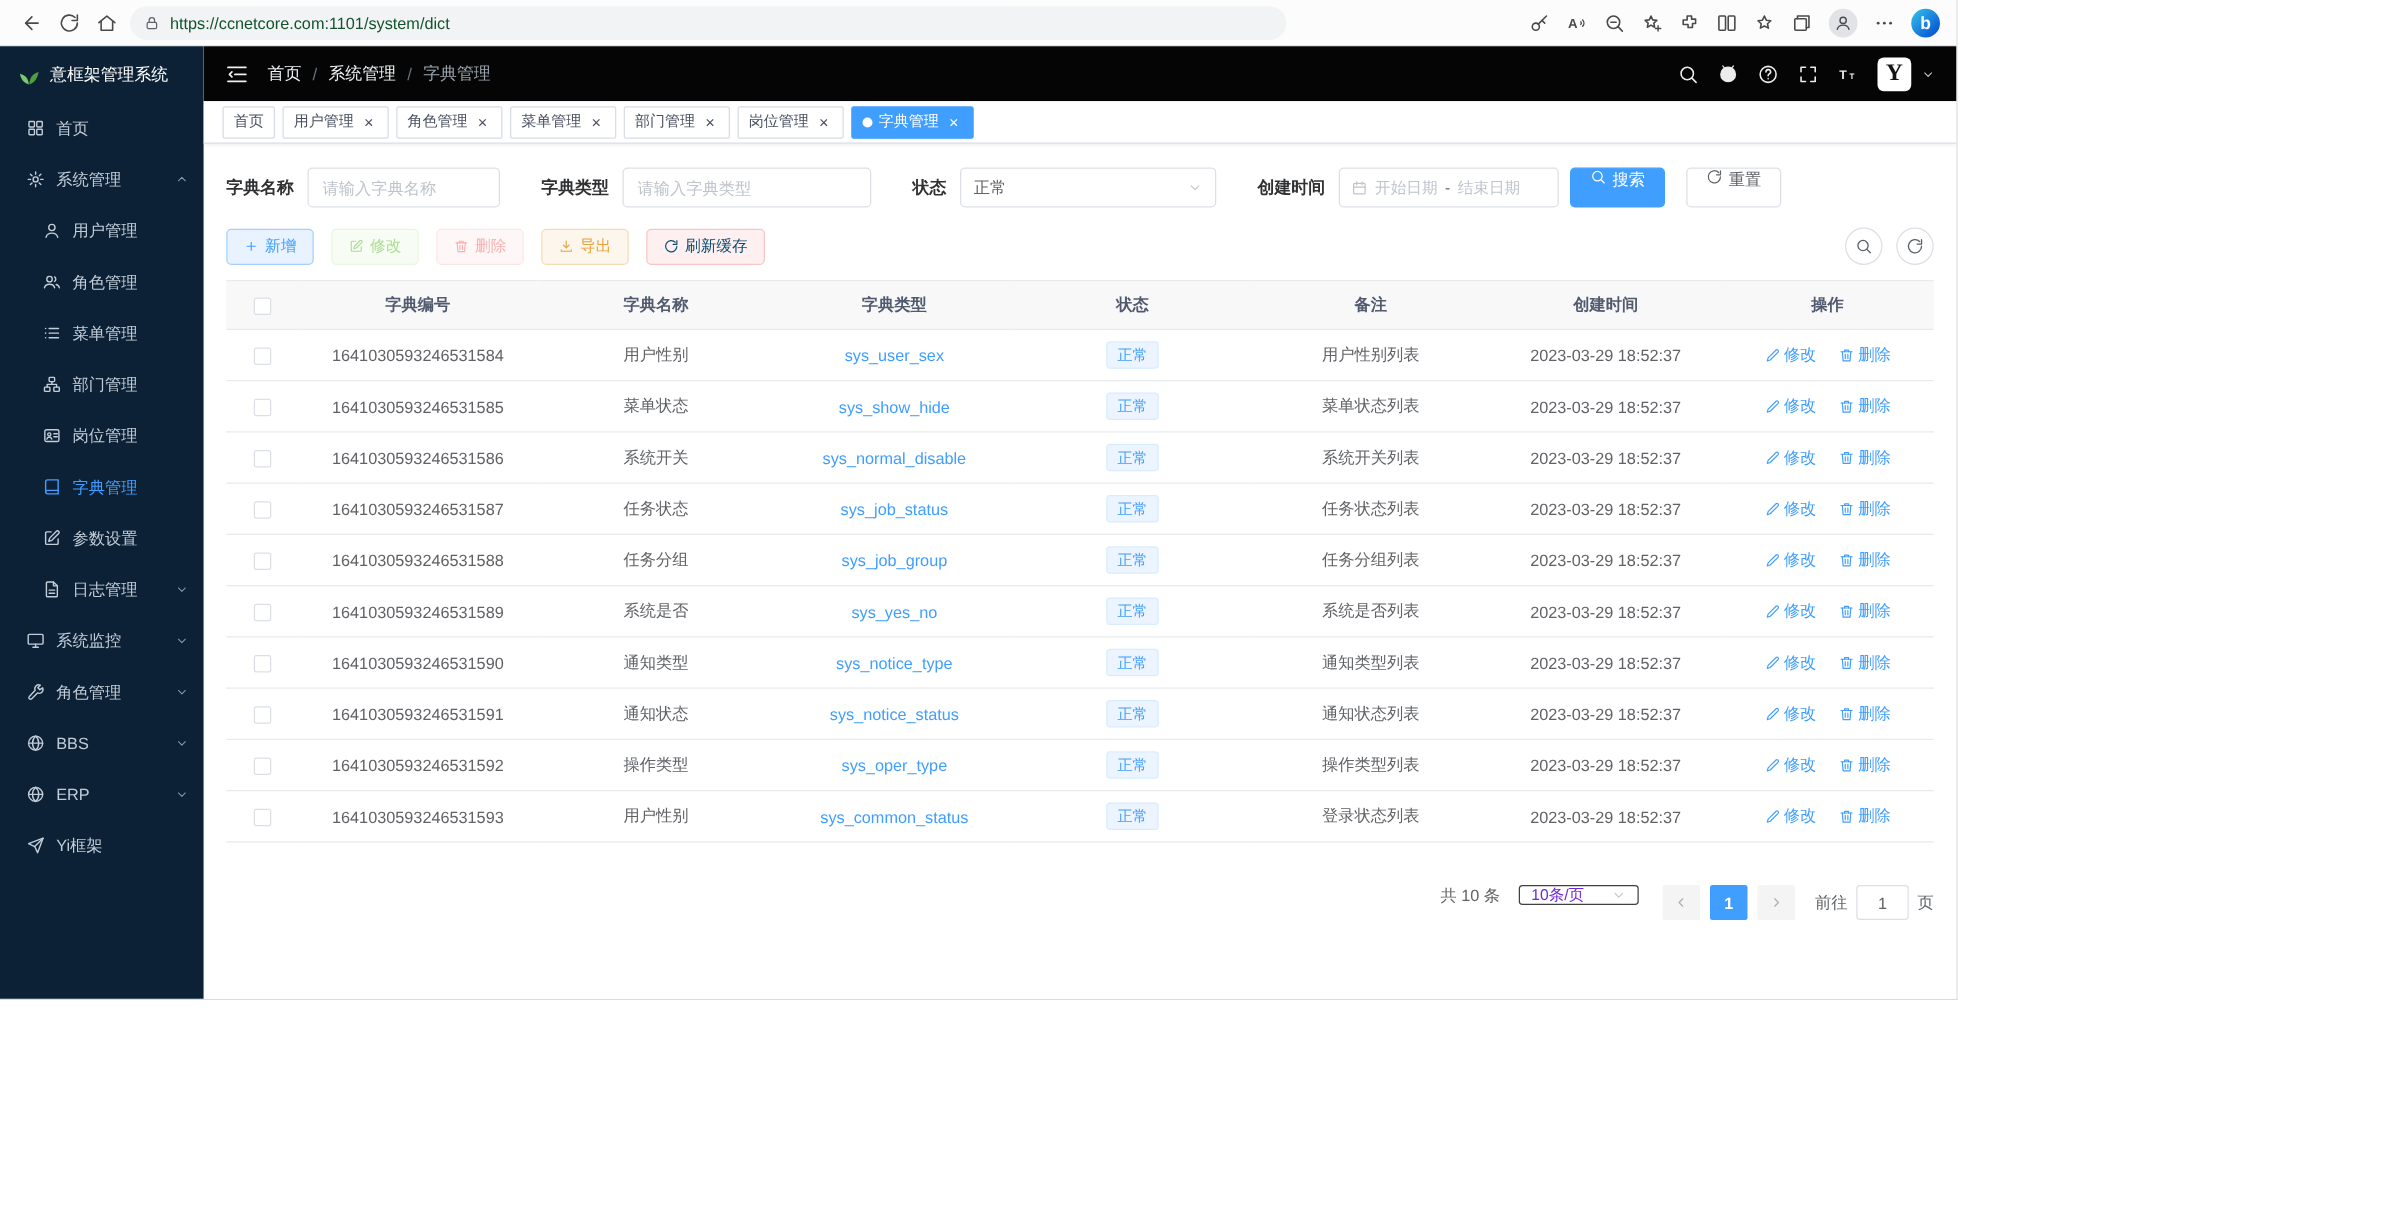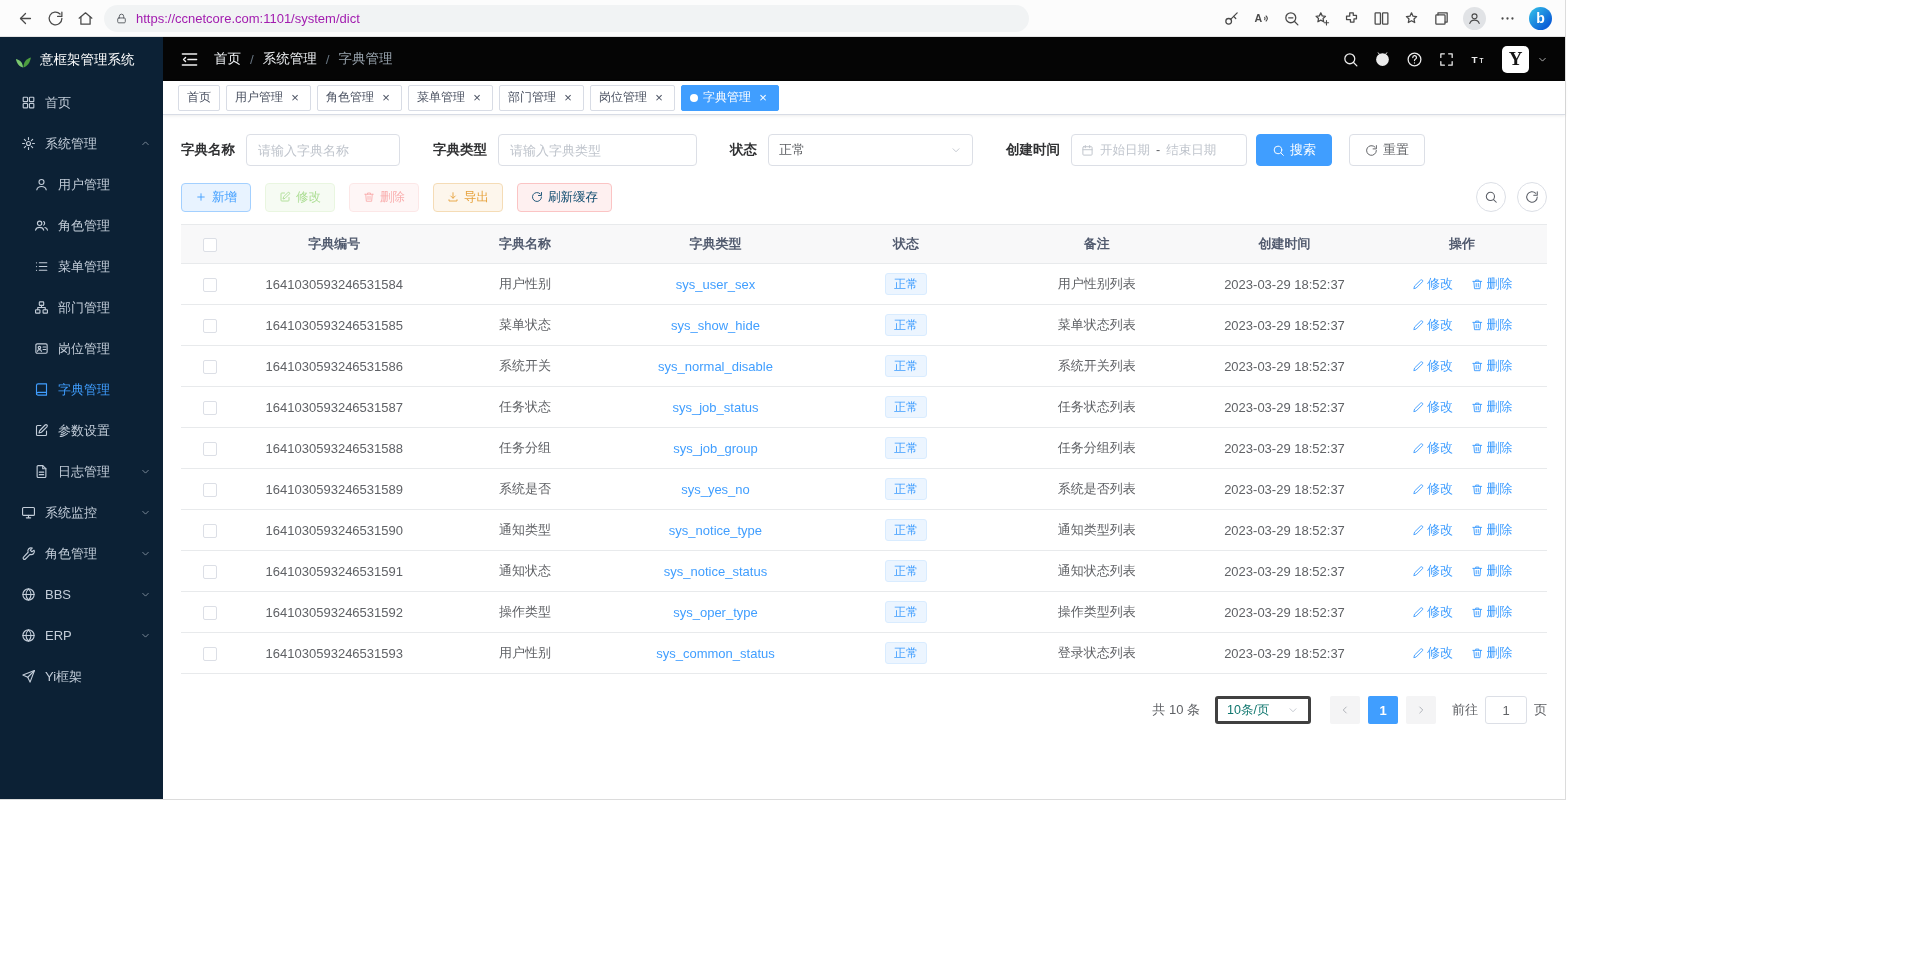--- a/index.html
+++ b/index.html
@@ -9,21 +9,21 @@
   .ic svg{width:100%;height:100%;display:block}
 
   .window{position:absolute;top:0;left:0;width:1566px;height:800px;background:#fff;border-right:1px solid #dcdcdc;border-bottom:1px solid #dcdcdc;display:flex;flex-direction:column}
 
   
   .browser-bar{height:37px;background:#fcfcfc;border-bottom:1px solid #e4e4e4;display:flex;align-items:center;padding:0 10px;flex-shrink:0}
   .nav-btn{width:30px;height:30px;border-radius:5px;display:flex;align-items:center;justify-content:center;color:#4a4a4a;cursor:pointer}
   .nav-btn .ic{width:17px;height:17px}
   .address-bar{flex:1;max-width:925px;height:27px;margin:0 8px 0 4px;background:#f1f3f4;border-radius:14px;display:flex;align-items:center;padding:0 11px;gap:8px;cursor:text}
   .addr-lock{width:13px;height:13px;color:#5f6368}
-  .addr-url{font-size:13px;color:#a21caf;white-space:nowrap}
+  .addr-url{font-size:13px;color:#14532d;white-space:nowrap}
   .browser-right{display:flex;align-items:center;gap:13px;margin-left:auto;padding-right:3px}
   .browser-right .ic{width:17px;height:17px;color:#4a4a4a;cursor:pointer}
   .b-avatar{width:23px;height:23px;border-radius:50%;background:#e1e3e6;color:#7a7f85;display:flex;align-items:center;justify-content:center;cursor:pointer}
   .b-avatar .ic{width:15px;height:15px}
   .bing{width:23px;height:23px;border-radius:50%;background:linear-gradient(135deg,#35c5ea 0%,#0b5fd7 80%);color:#fff;font-weight:bold;display:flex;align-items:center;justify-content:center;font-size:14px;cursor:pointer}
 
   .app{flex:1;display:flex;min-height:0}
 
   
   .sidebar{width:163px;background:#0c2135;flex-shrink:0;display:flex;flex-direction:column;overflow:hidden}
@@ -65,21 +65,21 @@
   .f-label{font-weight:bold;color:#303133;margin-right:11px;white-space:nowrap}
   .input{height:32px;border:1px solid #dcdfe6;border-radius:4px;background:#fff;padding:0 11px;font-size:13px;color:#606266;outline:none;font-family:inherit}
   .input::placeholder{color:#bfc4cc}
   .w154{width:154px}.w199{width:199px}
   .select{width:205px;height:32px;border:1px solid #dcdfe6;border-radius:4px;background:#fff;display:flex;align-items:center;padding:0 10px;font-size:13px;color:#606266;cursor:pointer}
   .ic.caret{margin-left:auto;width:12px;height:12px;color:#c0c4cc}
   .date-range{width:176px;height:32px;border:1px solid #dcdfe6;border-radius:4px;background:#fff;display:flex;align-items:center;gap:6px;padding:0 9px;font-size:12.5px;cursor:pointer}
   .date-range .ic{width:13px;height:13px;color:#c0c4cc}
   .date-ph{color:#bfc4cc;white-space:nowrap}
   .date-sep{color:#606266}
-  .btn{height:32px;border-radius:4px;border:1px solid #dcdfe6;background:#fff;display:inline-flex;align-items:center;gap:5px;padding:0 15px;font-size:13px;color:#606266;cursor:pointer;font-family:Liberation Mono, monospace}
+  .btn{height:32px;border-radius:4px;border:1px solid #dcdfe6;background:#fff;display:inline-flex;align-items:flex-start;gap:5px;padding:0 15px;font-size:13px;color:#606266;cursor:pointer;font-family:Liberation Mono, monospace}
   .btn .ic{width:13px;height:13px}
   .btn-search{background:#409eff;border-color:#409eff;color:#fff;margin-left:9px}
   .btn-reset{margin-left:17px}
 
   .toolbar{display:flex;align-items:center;margin-bottom:12px}
   .tbtn{height:29px;border-radius:4px;display:inline-flex;align-items:center;gap:5px;padding:0 13px;font-size:12.5px;cursor:pointer;margin-right:14px;border:1px solid transparent;font-family:inherit}
   .tbtn .ic{width:12px;height:12px}
   .tbtn-add{background:#e8f3ff;border-color:#a3d0ff;color:#409eff}
   .tbtn-edit{background:#f0f9eb;border-color:#d8efc8;color:#67c23a;opacity:.55;cursor:not-allowed}
   .tbtn-del{background:#fef0f0;border-color:#fbd5d5;color:#f56c6c;opacity:.55;cursor:not-allowed}
@@ -94,23 +94,23 @@
   tbody td{height:41px;border-bottom:1px solid #e8eaec;text-align:center;white-space:nowrap;overflow:hidden;text-overflow:ellipsis}
   .col-check{width:58px}
   .col-op{width:170px}
   .col-time{width:185px}
   .checkbox{display:inline-block;width:14px;height:14px;border:1px solid #dcdfe6;border-radius:2px;background:#fff;vertical-align:middle;cursor:pointer}
   .type-link{color:#409eff;cursor:pointer}
   .tag-normal{display:inline-block;padding:2px 8px;background:#ecf5ff;border:1px solid #d9ecff;color:#409eff;border-radius:3px;font-size:12px;line-height:16px}
   .op-link{color:#409eff;cursor:pointer;display:inline-flex;align-items:center;gap:3px;margin:0 9px;font-size:13px}
   .op-link .ic{width:12.5px;height:12.5px}
 
-  .pagination{display:flex;align-items:center;justify-content:flex-end;margin-top:22px;font-size:13px;color:#606266}
+  .pagination{display:flex;align-items:flex-start;justify-content:flex-end;margin-top:34px;font-size:13px;color:#606266}
   .pg-total{margin-right:15px}
-  .pg-size{width:96px;height:28px;border:3px solid #404040;border-radius:3px;display:flex;align-items:center;padding:0 9px;color:#0f766e;cursor:pointer;margin-right:15px;font-size:12.5px}
+  .pg-size{width:96px;height:16px;border:1px solid #404040;border-radius:3px;display:flex;align-items:center;padding:0 9px;color:#6d28d9;cursor:pointer;margin-right:15px;font-size:12.5px}
   .pg-btn{min-width:30px;height:28px;background:#f4f4f5;border-radius:2px;display:flex;align-items:center;justify-content:center;color:#a8abb2;cursor:pointer;margin:0 4px}
   .pg-btn .ic{width:12px;height:12px}
   .pg-page{min-width:30px;height:28px;background:#409eff;color:#fff;border-radius:2px;display:flex;align-items:center;justify-content:center;font-weight:bold;margin:0 4px;cursor:pointer}
   .pg-goto{display:flex;align-items:center;gap:7px;margin-left:12px}
   .goto-input{width:42px;height:28px;border:1px solid #dcdfe6;border-radius:3px;text-align:center;font-size:13px;color:#606266;outline:none;font-family:inherit}
 </style>
 </head>
 <body>
 
 <div class="window">

